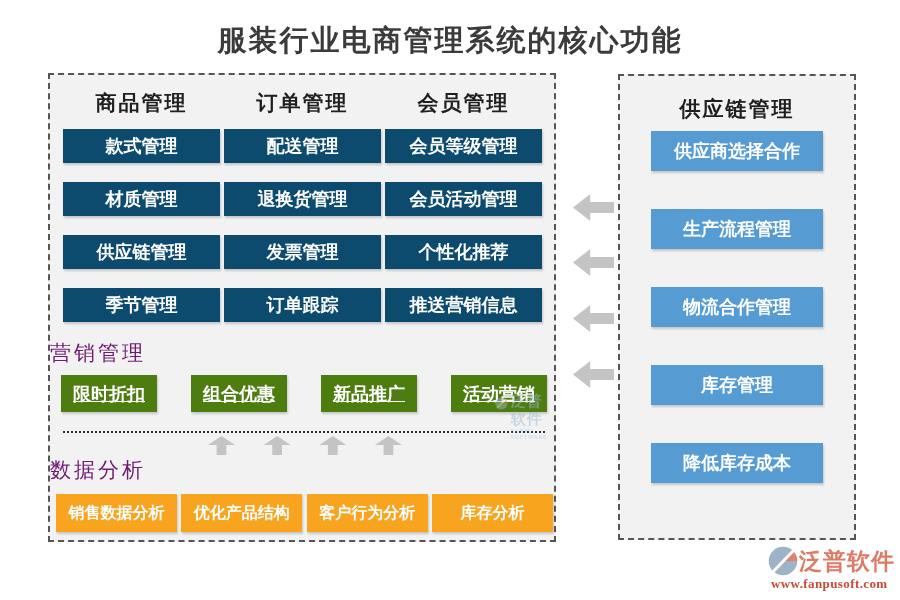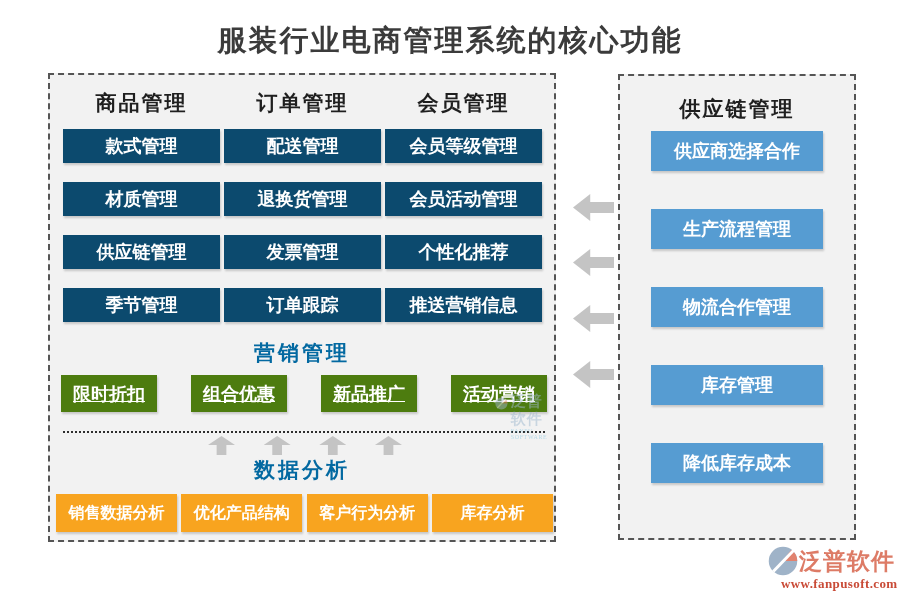--- a/index.html
+++ b/index.html
@@ -30,22 +30,22 @@
     display:grid; grid-template-columns:repeat(3,157px); column-gap:4px; row-gap:19px;
   }
   .btn {
     display:flex; align-items:center; justify-content:center;
     color:#ffffff; font-weight:bold; text-align:center;
     box-shadow:1px 2px 2px rgba(0,0,0,0.18);
   }
   .btn.blue { background:#0c4a6e; height:34px; font-size:18px; }
 
   .section-header {
-    position:absolute; left:0; width:100%; text-align:center;
-    font-size:21px; font-weight:bold; color:#0369a1; letter-spacing:3px;
+    position:absolute; left:0; width:100%; 
+    font-size:21px; font-weight:normal; color:#701a75; letter-spacing:3px;
   }
   .marketing-header { top:264px; }
   .analysis-header  { top:381px; }
 
   .marketing-row {
     position:absolute; left:11px; top:300px; width:486px;
     display:flex; justify-content:space-between;
   }
   .marketing-row .btn { width:96px; height:37px; background:#4d7c0f; font-size:18px;text-decoration:underline; }
 
@@ -95,21 +95,21 @@
     gap:3px; opacity:0.5; pointer-events:none;
   }
   .wm-icon { width:19px; height:19px; margin-top:2px; }
   .wm-name { font-size:15px; font-weight:bold; color:#9fb9cf; line-height:1.2; letter-spacing:1px; }
   .wm-sub  { font-size:6px; color:#7fc3e0; letter-spacing:0.6px; }
 
   .brand { position:absolute; left:768px; top:546px; }
   .brand-top { display:flex; align-items:center; gap:1px; }
   .brand-icon { width:30px; height:30px; }
   .brand-name { font-size:23px; font-weight:bold; color:#dd7b66; letter-spacing:1px; line-height:1; }
-  .brand-url  { font-size:13px; font-weight:bold; color:#c94b37; letter-spacing:0.4px; margin-top:0; margin-left:13px; }
+  .brand-url  { font-size:13px; font-weight:bold; color:#c94b37; letter-spacing:0.4px; margin-top:0; margin-left:3px; }
 </style>
 </head>
 <body>
 
 <div class="canvas">
 
   <h1 class="title">服装行业电商管理系统的核心功能</h1>
 
   <div class="panel left-panel">
 

